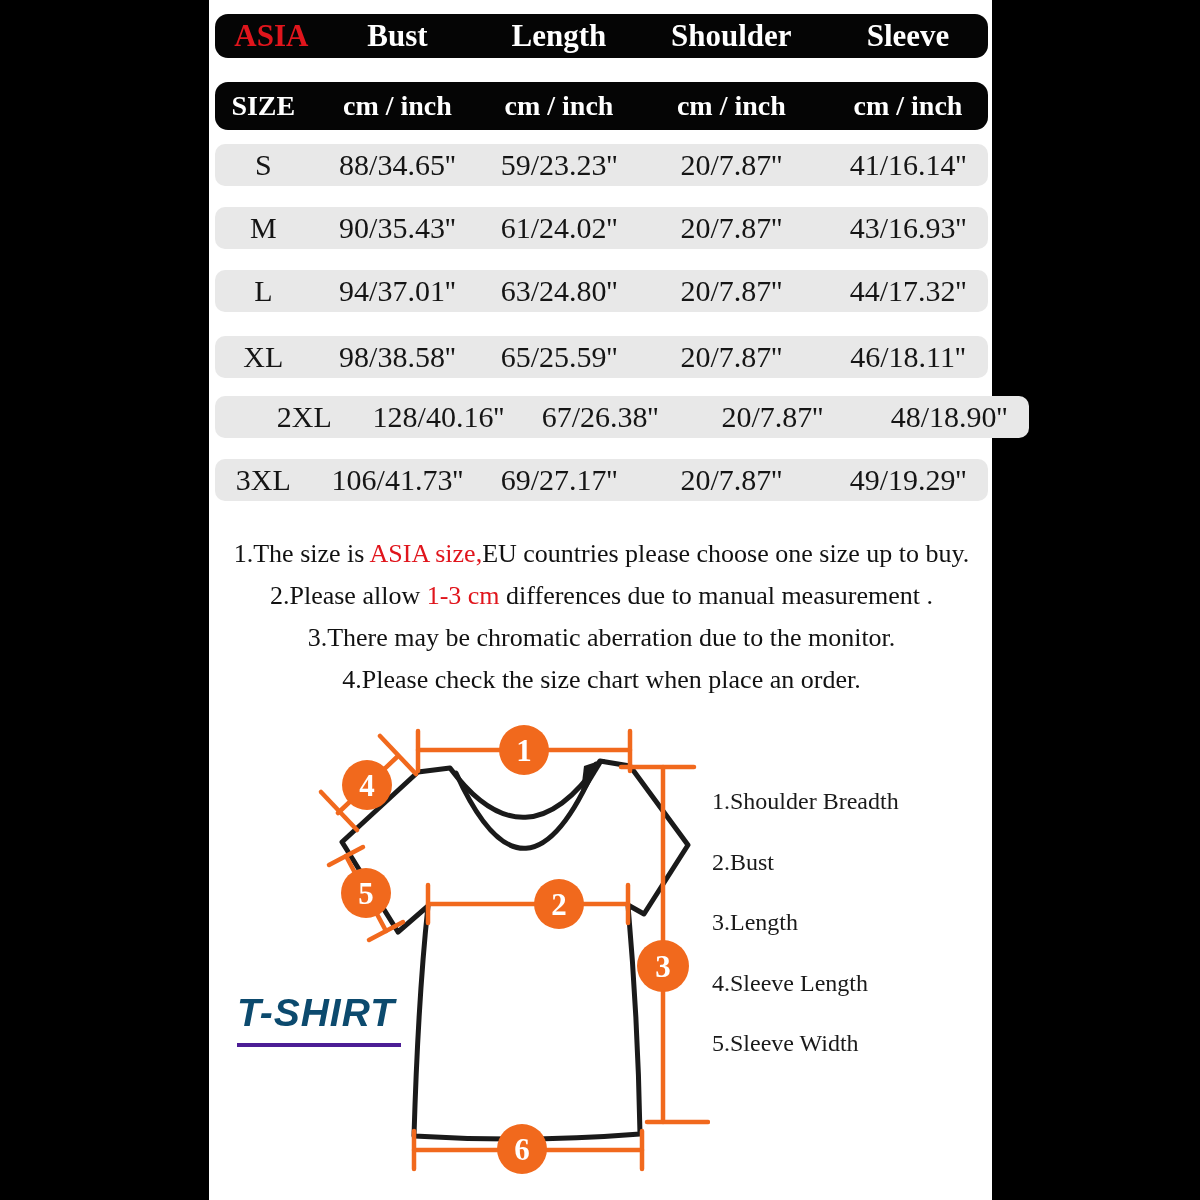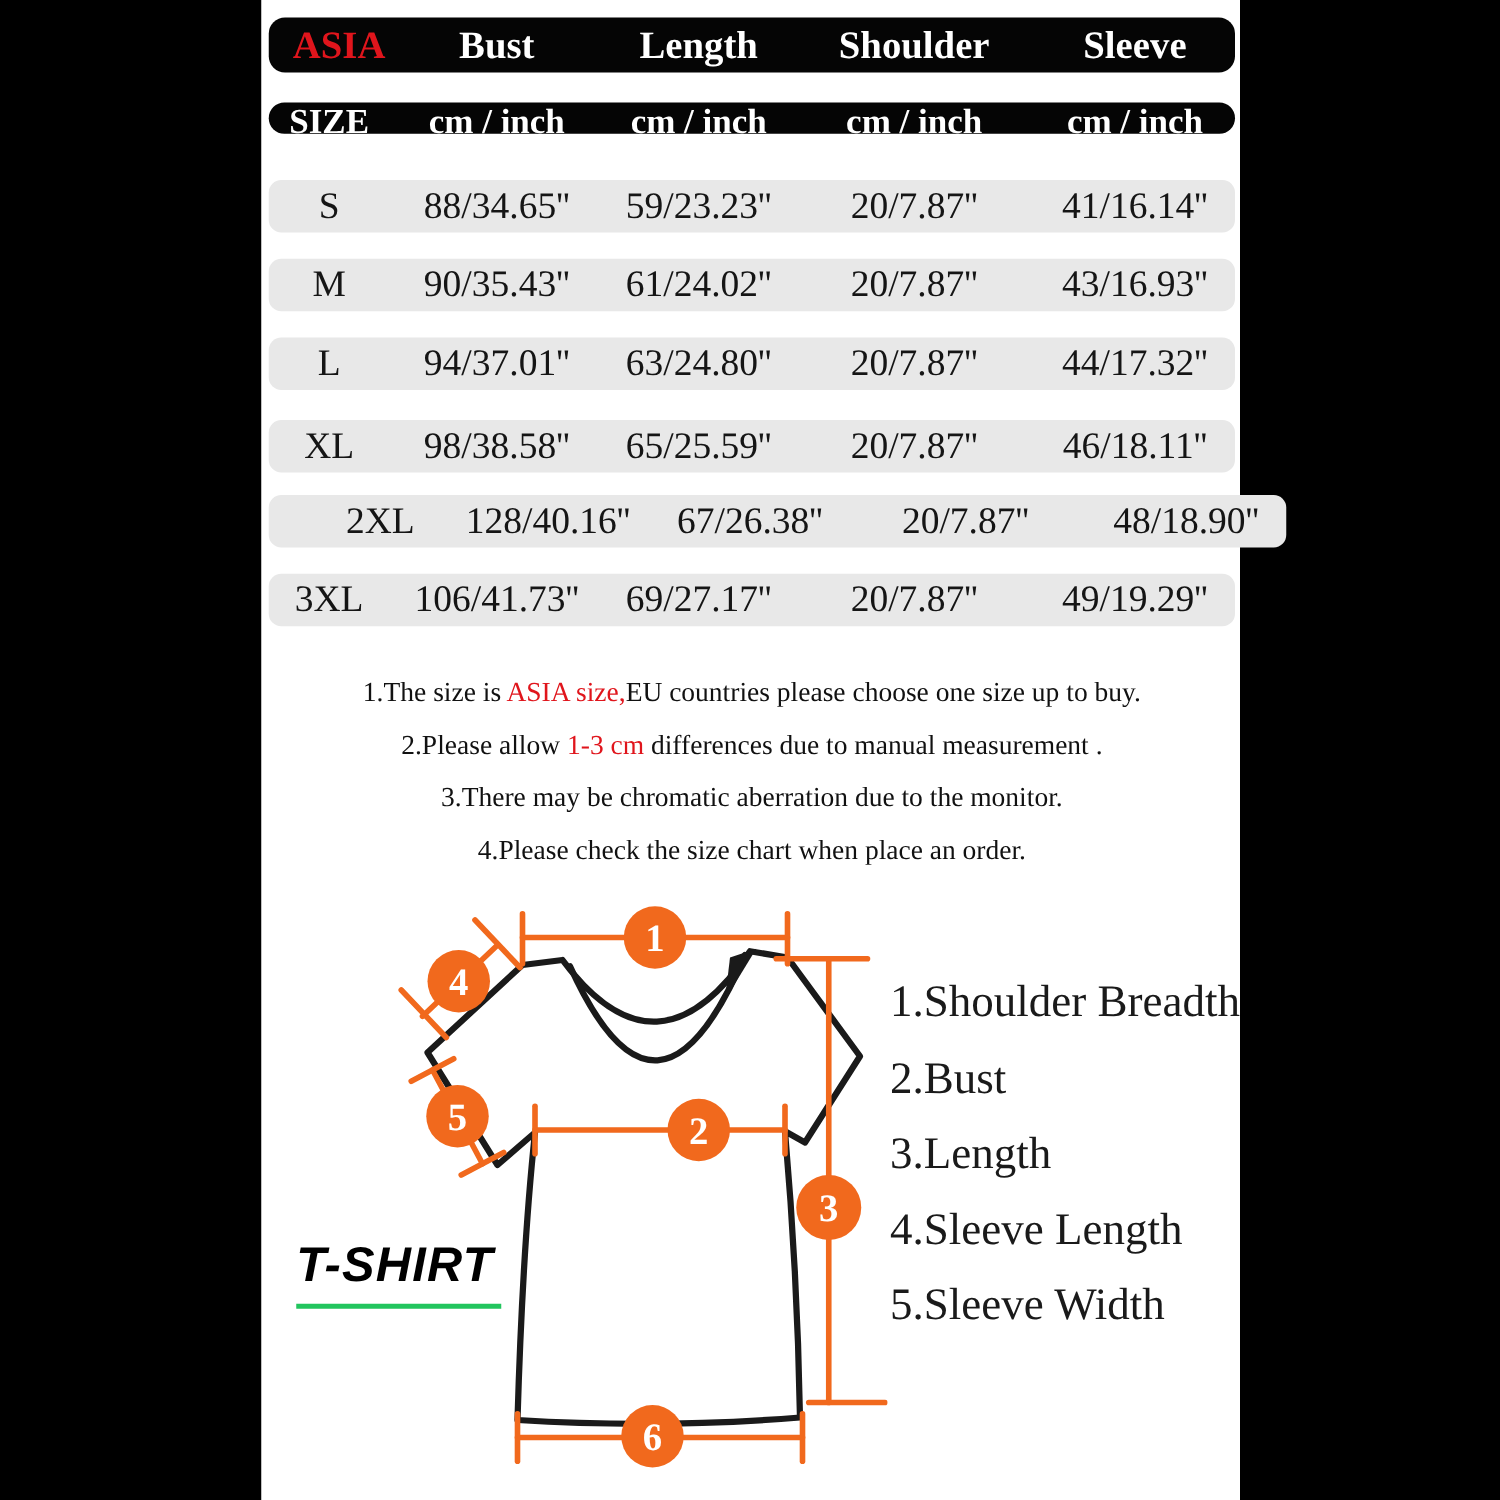--- a/index.html
+++ b/index.html
@@ -24,65 +24,65 @@
     text-align: center;
   }
   .pill {
     position: absolute;
     left: 215px; width: 773px;
     background: #050505;
     color: #ffffff;
     border-radius: 13px;
   }
   .pill.h1 { top: 14px; height: 44px; font-size: 31px; font-weight: 700; }
-  .pill.h2 { top: 82px; height: 25px; font-size: 28px; font-weight: 700; }
+  .pill.h2 { top: 82px; height: 48px; font-size: 28px; font-weight: 700; }
   .pill .asia { color: #e0151c; padding-left: 16px; }
 
   .data-row {
     position: absolute;
     left: 215px; width: 773px; height: 42px;
     background: #e8e8e8;
     border-radius: 10px;
     font-size: 30px;
     color: #151515;
   }
   .r0 { top: 144px; } .r1 { top: 207px; } .r2 { top: 270px; }
   .r3 { top: 336px; } .r4 { top: 396px; padding-left: 41px; } .r5 { top: 459px; }
 
   
   .notes {
     position: absolute;
     left: 210px; top: 533px; width: 783px;
     text-align: center;
-    font-size: 22px;
+    font-size: 26px;
     color: #111;
   }
   .note-line { height: 42px; line-height: 42px; white-space: nowrap; }
   .hl-red { color: #e0151c; }
 
   
   .diagram-svg { position: absolute; left: 230px; top: 700px; }
 
   .tshirt-label {
     position: absolute;
     left: 237px; top: 991px;
     font-family: "Liberation Sans", sans-serif;
     font-style: italic;
     font-weight: 600;
     font-size: 39px;
     letter-spacing: 1px;
-    color: #000000;
-    border-bottom: 4px solid #22c55e;
+    color: #0c4a6e;
+    border-bottom: 4px solid #4c1d95;
     padding: 0 6px 8px 0;
   }
 
   .legend {
     position: absolute;
     left: 712px; top: 786px;
-    font-size: 36px;
+    font-size: 24px;
     color: #1a1a1a;
   }
   .legend-item { height: 30px; line-height: 30px; margin-bottom: 30.5px; white-space: nowrap; }
 
   svg text.marker-num {
     font-family: "Liberation Serif", serif;
     font-weight: 700;
     font-size: 31px;
     fill: #ffffff;
     text-anchor: middle;

